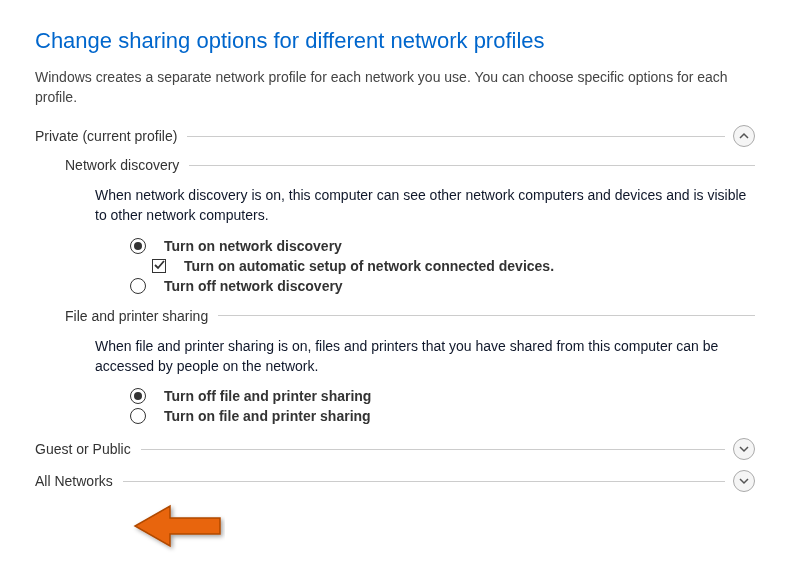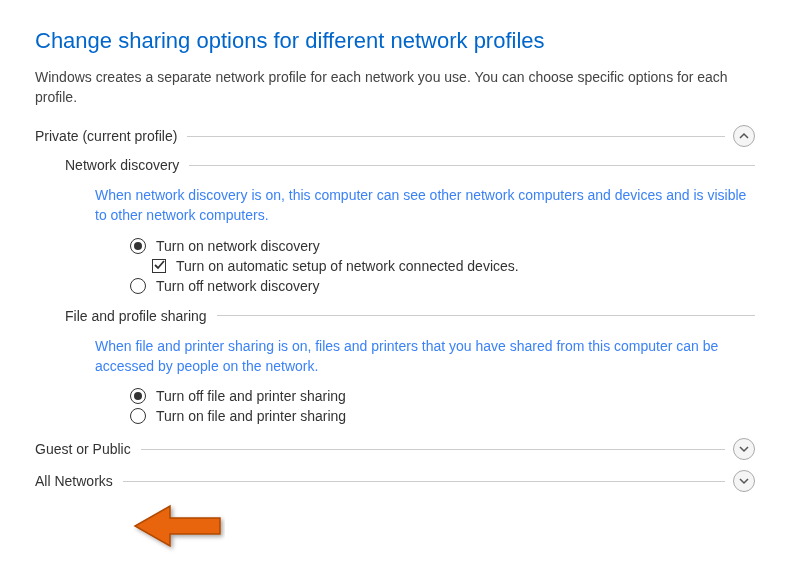--- a/index.html
+++ b/index.html
@@ -72,34 +72,35 @@
     }
     .sub-header-line {
       flex: 1;
       border-top: 1px solid #ccc;
       margin-left: 10px;
     }
     .sub-desc {
       margin-left: 30px;
       font-size: 14px;
       line-height: 1.45;
-      color: #3b82f6;
+      color: #0f172a;
       margin-bottom: 12px;
     }
     .controls {
       margin-left: 65px;
       margin-bottom: 14px;
     }
     .radio-row, .check-row {
       display: flex;
       align-items: center;
-      gap: 10px;
+      gap: 18px;
       margin-bottom: 4px;
       font-size: 14px;
       color: #333;
+      font-weight: bold;
     }
     .check-row.indent {
       margin-left: 22px;
     }
     .radio-circle {
       width: 16px;
       height: 16px;
       border: 1.5px solid #333;
       border-radius: 50%;
       display: inline-flex;
@@ -173,21 +174,21 @@
       </span>
       <span>Turn on automatic setup of network connected devices.</span>
     </div>
     <div class="radio-row">
       <span class="radio-circle"></span>
       <span>Turn off network discovery</span>
     </div>
   </div>
 
   <div class="sub-header">
-    <span>File and profile sharing</span>
+    <span>File and printer sharing</span>
     <div class="sub-header-line"></div>
   </div>
   <p class="sub-desc">When file and printer sharing is on, files and printers that you have shared from this computer can be accessed by people on the network.</p>
   <div class="controls">
     <div class="radio-row">
       <span class="radio-circle checked"></span>
       <span>Turn off file and printer sharing</span>
     </div>
     <div class="radio-row">
       <span class="radio-circle"></span>

